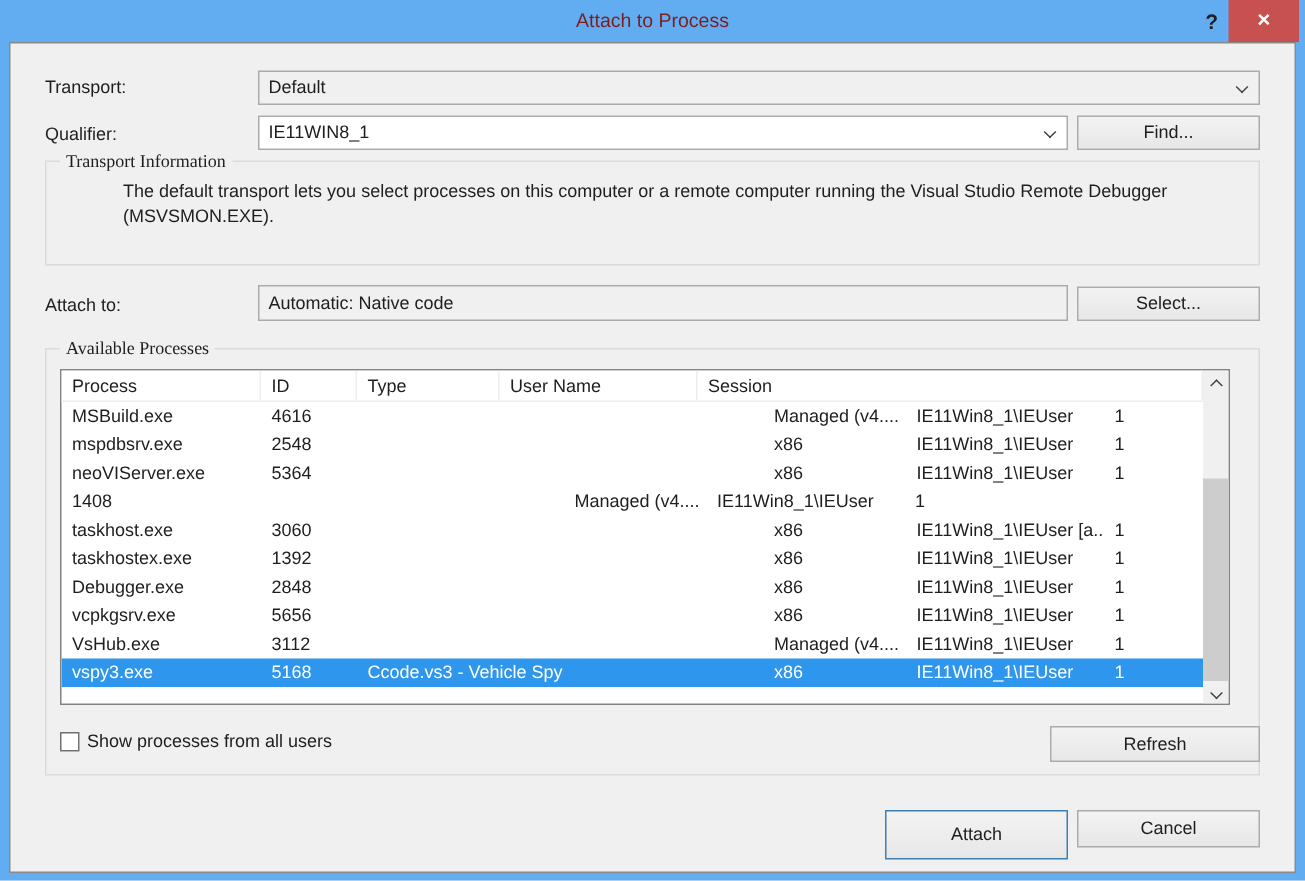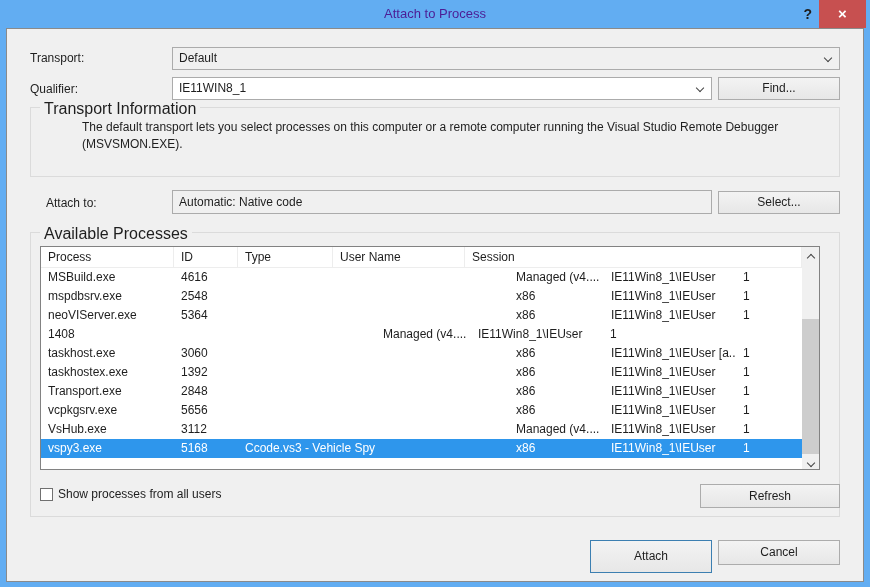--- a/index.html
+++ b/index.html
@@ -6,50 +6,50 @@
   html,body { width:870px; height:587px; }
   body {
     position:relative;
     font-family:"Liberation Sans", sans-serif;
     background:#62ADF2; 
     overflow:hidden;
     color:#1E1E1E;
   }
   
   .titlebar { position:absolute; left:0; top:0; width:870px; height:28px; background:#62ADF2; }
-  .title { display:block; text-align:center; line-height:28px; font-size:13px; color:#4c1d95; }
+  .title { display:block; text-align:center; line-height:28px; font-size:13px; color:#7f1d1d; }
   .help { position:absolute; right:58px; top:0; line-height:28px; font-size:14px; font-weight:bold; color:#1E1E1E; cursor:pointer; }
   .close-btn { position:absolute; left:819px; top:0; width:47px; height:28px; background:#C75050; text-align:center; cursor:pointer; }
   .close-btn span { color:#FFFFFF; font-size:15px; font-weight:bold; line-height:27px; }
   
   .content { position:absolute; left:6px; top:28px; width:858px; height:554px; background:#F0F0F0; border:1px solid #8A8A8A; }
   
   .lbl { position:absolute; font-size:12px; }
   #lbl-transport { left:30px; top:51px; }
   #lbl-qualifier { left:30px; top:82px; }
-  #lbl-attachto  { left:30px; top:196px;margin-left:16px; }
+  #lbl-attachto  { left:30px; top:196px; }
   
   .combo { position:absolute; height:23px; border:1px solid #ABABAB; font-size:12px; line-height:21px; padding-left:6px; cursor:default; }
   #transport-select { left:172px; top:47px; width:668px; background:#F0F0F0; }
   #qualifier-combo  { left:172px; top:77px; width:540px; background:#FFFFFF; }
   #attachto-box     { position:absolute; left:172px; top:190px; width:540px; height:24px; background:#F0F0F0; border:1px solid #ABABAB; font-size:12px; line-height:22px; padding-left:6px; }
   .chev { display:inline-block; width:6px; height:6px; border-right:1px solid #444; border-bottom:1px solid #444; transform:rotate(45deg); }
   .combo .chev { position:absolute; right:8px; top:7px; }
   
   .btn { position:absolute; border:1px solid #ACACAC; background:linear-gradient(#F3F3F3,#E7E7E7); font-size:12px; text-align:center; color:#1E1E1E; cursor:pointer; font-family:inherit; }
   #btn-find    { left:718px; top:77px;  width:122px; height:23px; line-height:21px; }
   #btn-select  { left:718px; top:191px; width:122px; height:23px; line-height:21px; }
   #btn-refresh { left:700px; top:484px; width:140px; height:24px; line-height:22px; }
   #btn-attach  { left:590px; top:540px; width:122px; height:33px; line-height:23px; border-color:#3C7FB1; }
   #btn-cancel  { left:718px; top:540px; width:122px; height:25px; line-height:23px; }
   
   .groupbox { position:absolute; border:1px solid #DBDBDB; }
   #grp-transport  { left:30px; top:107px; width:810px; height:70px; }
   #grp-processes  { left:30px; top:232px; width:810px; height:285px; }
-  .legend { position:absolute; top:-8px; left:9px; background:#F0F0F0; padding:0 4px; font-size:16px; white-space:nowrap; }
+  .legend { position:absolute; top:-8px; left:9px; background:#F0F0F0; padding:0 4px; font-size:12px; white-space:nowrap;font-family:Liberation Serif, serif; }
   #transport-info-text { position:absolute; left:38px; top:119px; width:770px; font-size:12px; line-height:17px;margin-left:44px; }
   
   #proc-list { position:absolute; left:40px; top:246px; width:780px; height:224px; background:#FFFFFF; border:1px solid #828282; overflow:hidden; }
   .lv-inner { position:absolute; left:0; top:0; width:761px; height:100%; }
   .lv-header { display:flex; height:21px; border-bottom:1px solid #EDEDED; background:#FFFFFF; }
   .hcell { padding-left:7px; font-size:12px; line-height:21px; border-right:1px solid #EDEDED; white-space:nowrap; overflow:hidden; cursor:pointer; }
   .lv-row { display:flex; height:19px; cursor:pointer; }
   .cell { padding-left:7px; font-size:12px; line-height:19px; white-space:nowrap; overflow:hidden; }
   .lv-row.selected { background:#2E96EC; }
   .lv-row.selected .cell { color:#FFFFFF; }
@@ -157,21 +157,21 @@
       </div>
       <div class="lv-row">
         <div class="cell col-0">taskhostex.exe</div>
         <div class="cell col-1">1392</div>
         <div class="cell col-2"></div>
         <div class="cell col-3">x86</div>
         <div class="cell col-4">IE11Win8_1\IEUser</div>
         <div class="cell col-5">1</div>
       </div>
       <div class="lv-row">
-        <div class="cell col-0">Transport.exe</div>
+        <div class="cell col-0">Debugger.exe</div>
         <div class="cell col-1">2848</div>
         <div class="cell col-2"></div>
         <div class="cell col-3">x86</div>
         <div class="cell col-4">IE11Win8_1\IEUser</div>
         <div class="cell col-5">1</div>
       </div>
       <div class="lv-row">
         <div class="cell col-0">vcpkgsrv.exe</div>
         <div class="cell col-1">5656</div>
         <div class="cell col-2"></div>

